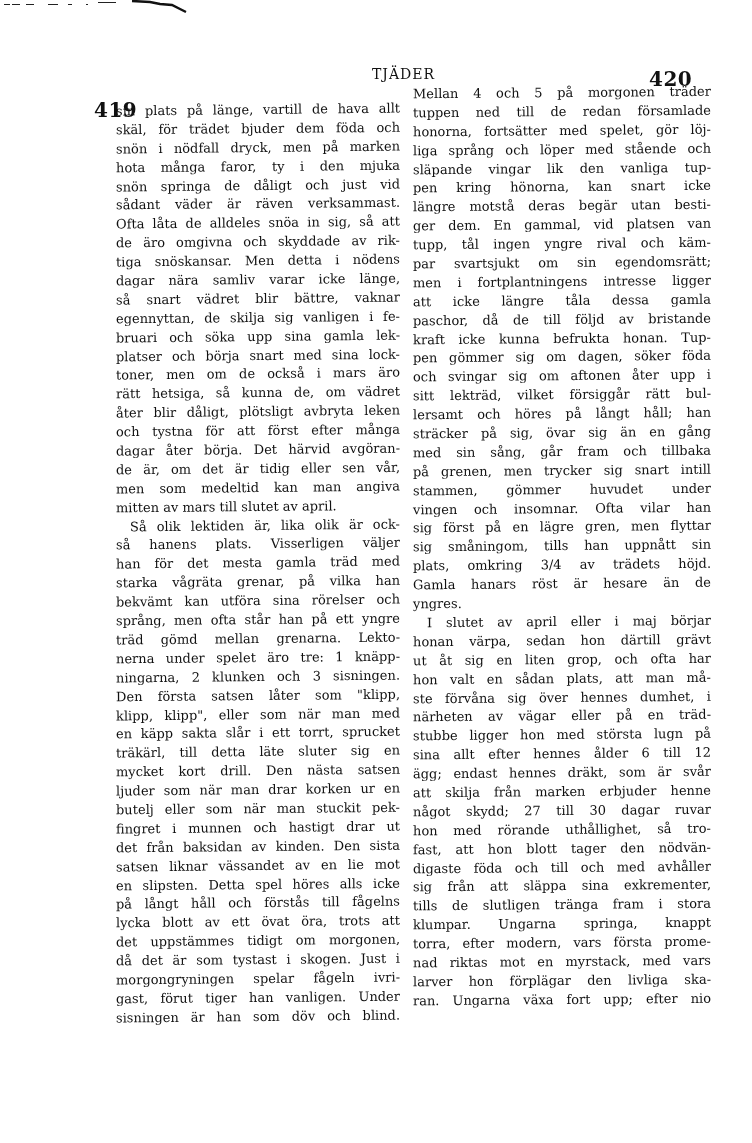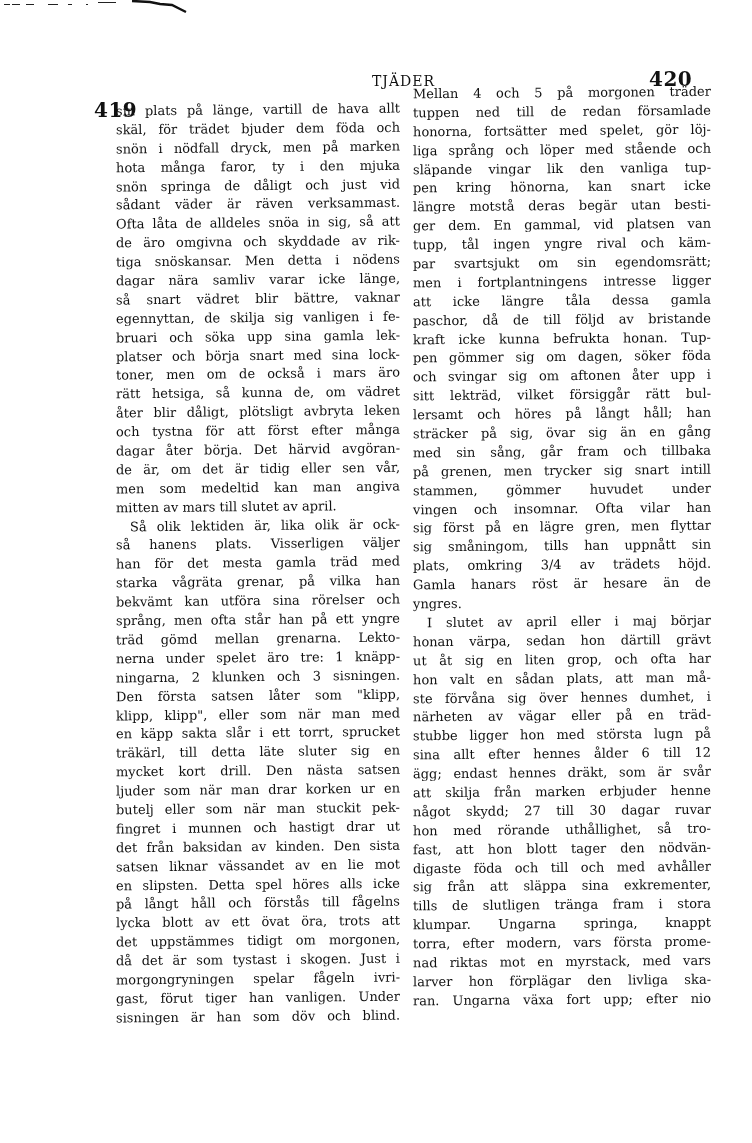--- a/index.html
+++ b/index.html
@@ -26,21 +26,21 @@
       position: absolute;
       font-size: 20px;
       font-weight: bold;
       letter-spacing: 0.5px;
     }
     .page-number.left { left: 78px; top: 98px; margin-left: 16px; }
     .page-number.right { left: 649px; top: 67px; }
     .running-head {
       position: absolute;
       left: 372px;
-      top: 73px;
+      top: 66px;
       font-size: 14px;
       letter-spacing: 1px;
     }
     .column {
       position: absolute;
       width: 284px;
       font-size: 13px;
       line-height: 18.9px;
     }
     .column.left { left: 116px; top: 101px; }

